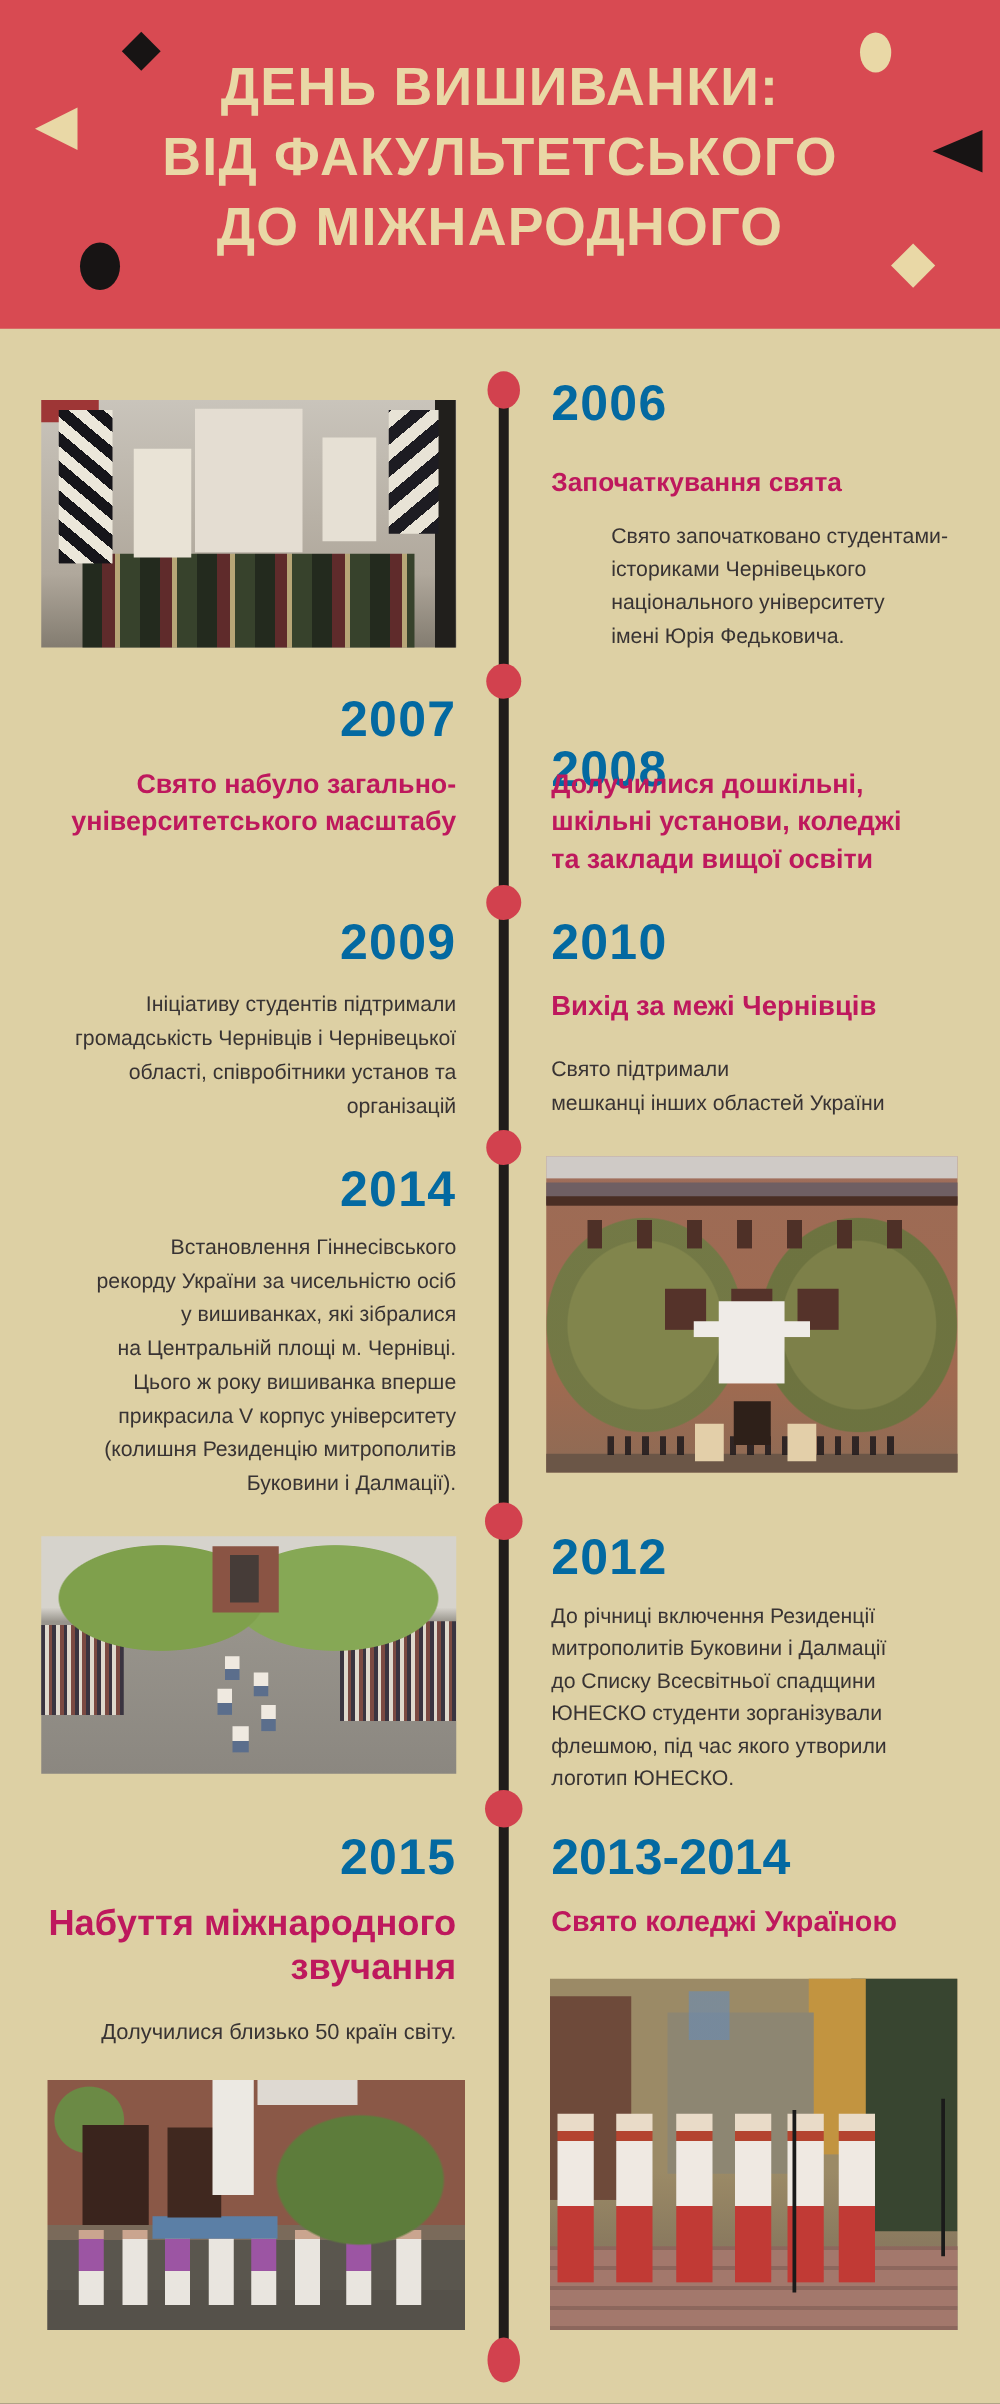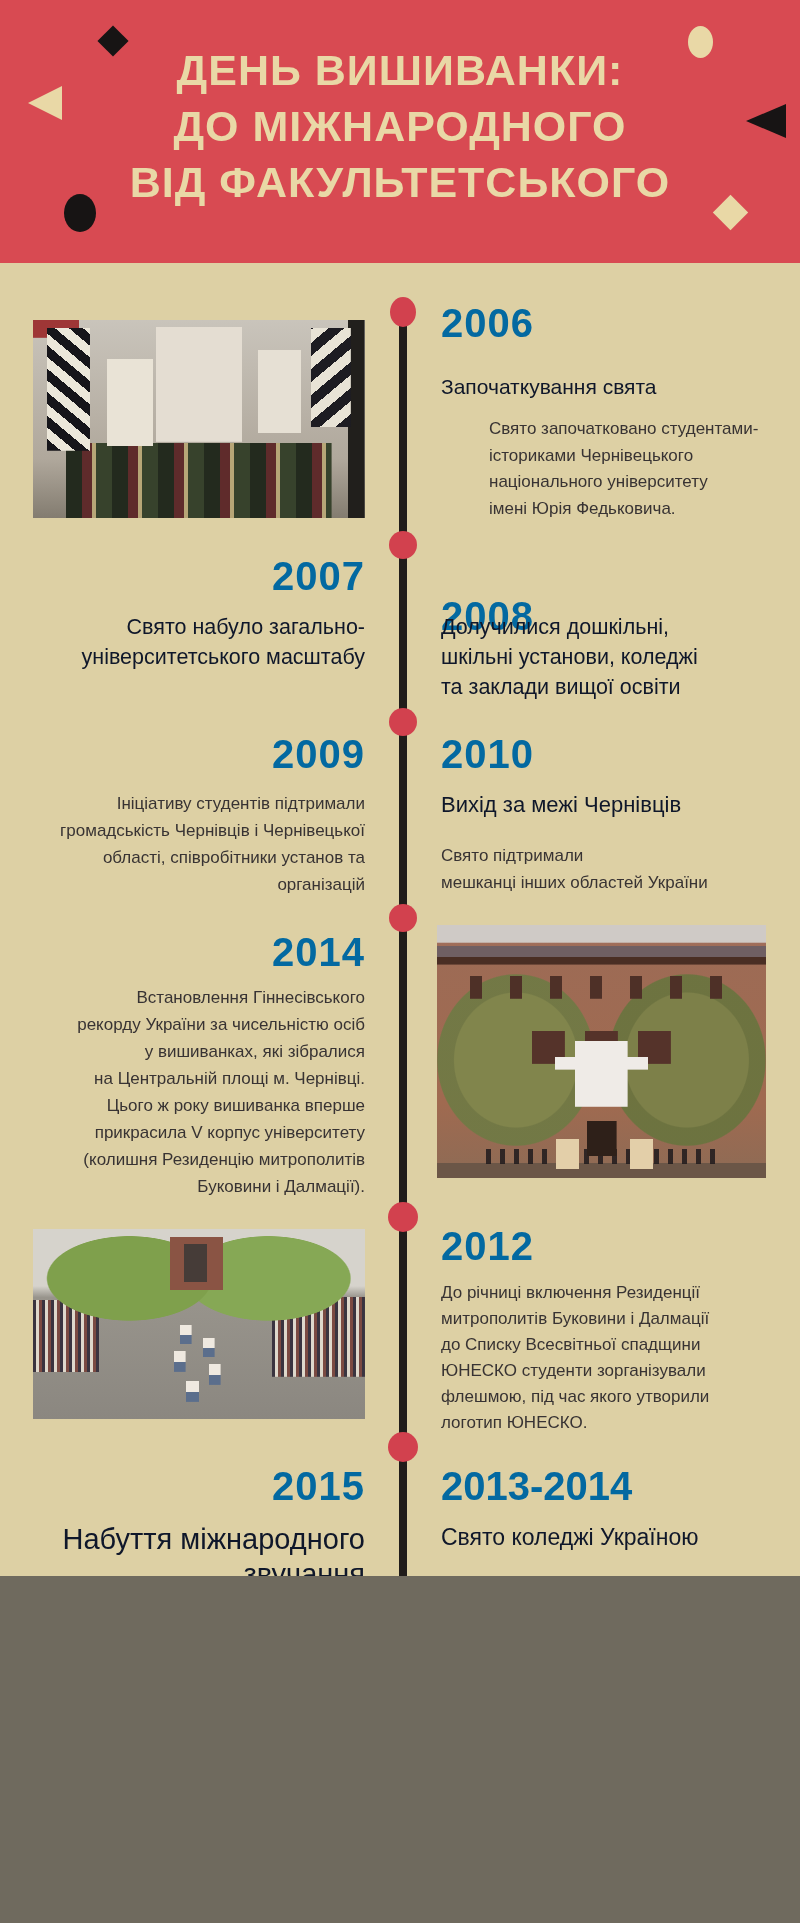--- a/index.html
+++ b/index.html
@@ -1,38 +1,38 @@
 <!DOCTYPE html>
 <html><head>
 <meta charset="utf-8">
 <style>
   html,body{margin:0;padding:0;background:#6f6a5e;}
   .canvas{
-    position:relative;width:800px;height:1576px;margin:0 auto;
+    position:relative;width:800px;height:1923px;margin:0 auto;
     background:#ddd0a4;overflow:hidden;
     font-family:"Liberation Sans","DejaVu Sans",sans-serif;
   }
   
   .header{position:absolute;left:0;top:0;width:800px;height:263px;background:#d84a52;}
   .title{position:absolute;left:0;top:42px;width:100%;text-align:center;
          color:#e9d8a6;font-weight:800;font-size:43px;line-height:56px;letter-spacing:1px;}
   .title div{white-space:nowrap;}
   .shape{position:absolute;}
   .diamond-black{width:22px;height:22px;background:#171414;transform:rotate(45deg);}
   .diamond-cream{width:25px;height:25px;background:#e9d8a6;transform:rotate(45deg);}
   .ellipse-cream{width:25px;height:32px;background:#e9d8a6;border-radius:50%;}
   .ellipse-black{width:32px;height:38px;background:#171414;border-radius:50%;}
   .tri-cream-left{width:0;height:0;border-top:17px solid transparent;border-bottom:17px solid transparent;border-right:34px solid #e9d8a6;}
   .tri-black-left{width:0;height:0;border-top:17px solid transparent;border-bottom:17px solid transparent;border-right:40px solid #171414;}
   
   .tl-line{position:absolute;left:399px;top:312px;width:8px;height:1576px;background:#201c1a;}
   .dot{position:absolute;background:#d2414e;border-radius:50%;}
   
   .year{position:absolute;color:#0369a1;font-size:40px;font-weight:700;letter-spacing:1px;line-height:1;}
-  .heading{position:absolute;color:#0f172a;font-weight:400;white-space:pre-line;}
+  .heading{position:absolute;color:#be185d;font-weight:700;white-space:pre-line;}
   .body-text{position:absolute;color:#383333;font-size:17px;line-height:26.5px;white-space:pre-line;}
   .left-col{left:30px;width:335px;text-align:right;}
   .right-col{left:441px;width:330px;text-align:left;}
   
   .photo{position:absolute;}
   .photo-costumes{
     background:
       repeating-linear-gradient(40deg,#16151a 0 9px,#ece7da 9px 18px) 5% 10%/13% 62% no-repeat,
       repeating-linear-gradient(-40deg,#1d1c22 0 10px,#e8e3d6 10px 20px) 95% 8%/12% 50% no-repeat,
       linear-gradient(#e9e3d6,#e9e3d6) 26% 35%/14% 44% no-repeat,
@@ -127,22 +127,22 @@
 
   <div class="header">
     <div class="shape diamond-black" style="left:102px;top:30px;"></div>
     <div class="shape ellipse-cream" style="left:688px;top:26px;"></div>
     <div class="shape tri-cream-left" style="left:28px;top:86px;"></div>
     <div class="shape tri-black-left" style="left:746px;top:104px;"></div>
     <div class="shape ellipse-black" style="left:64px;top:194px;"></div>
     <div class="shape diamond-cream" style="left:718px;top:200px;"></div>
     <div class="title">
       <div>ДЕНЬ ВИШИВАНКИ:</div>
+      <div>ВІД ФАКУЛЬТЕТСЬКОГО</div>
       <div>ДО МІЖНАРОДНОГО</div>
-      <div>ВІД ФАКУЛЬТЕТСЬКОГО</div>
     </div>
   </div>
 
   <div class="tl-line"></div>
   <div class="dot" style="left:390px;top:297px;width:26px;height:30px;"></div>
   <div class="dot" style="left:389px;top:531px;width:28px;height:28px;"></div>
   <div class="dot" style="left:389px;top:708px;width:28px;height:28px;"></div>
   <div class="dot" style="left:389px;top:904px;width:28px;height:28px;"></div>
   <div class="dot" style="left:388px;top:1202px;width:30px;height:30px;"></div>
   <div class="dot" style="left:388px;top:1432px;width:30px;height:30px;"></div>

